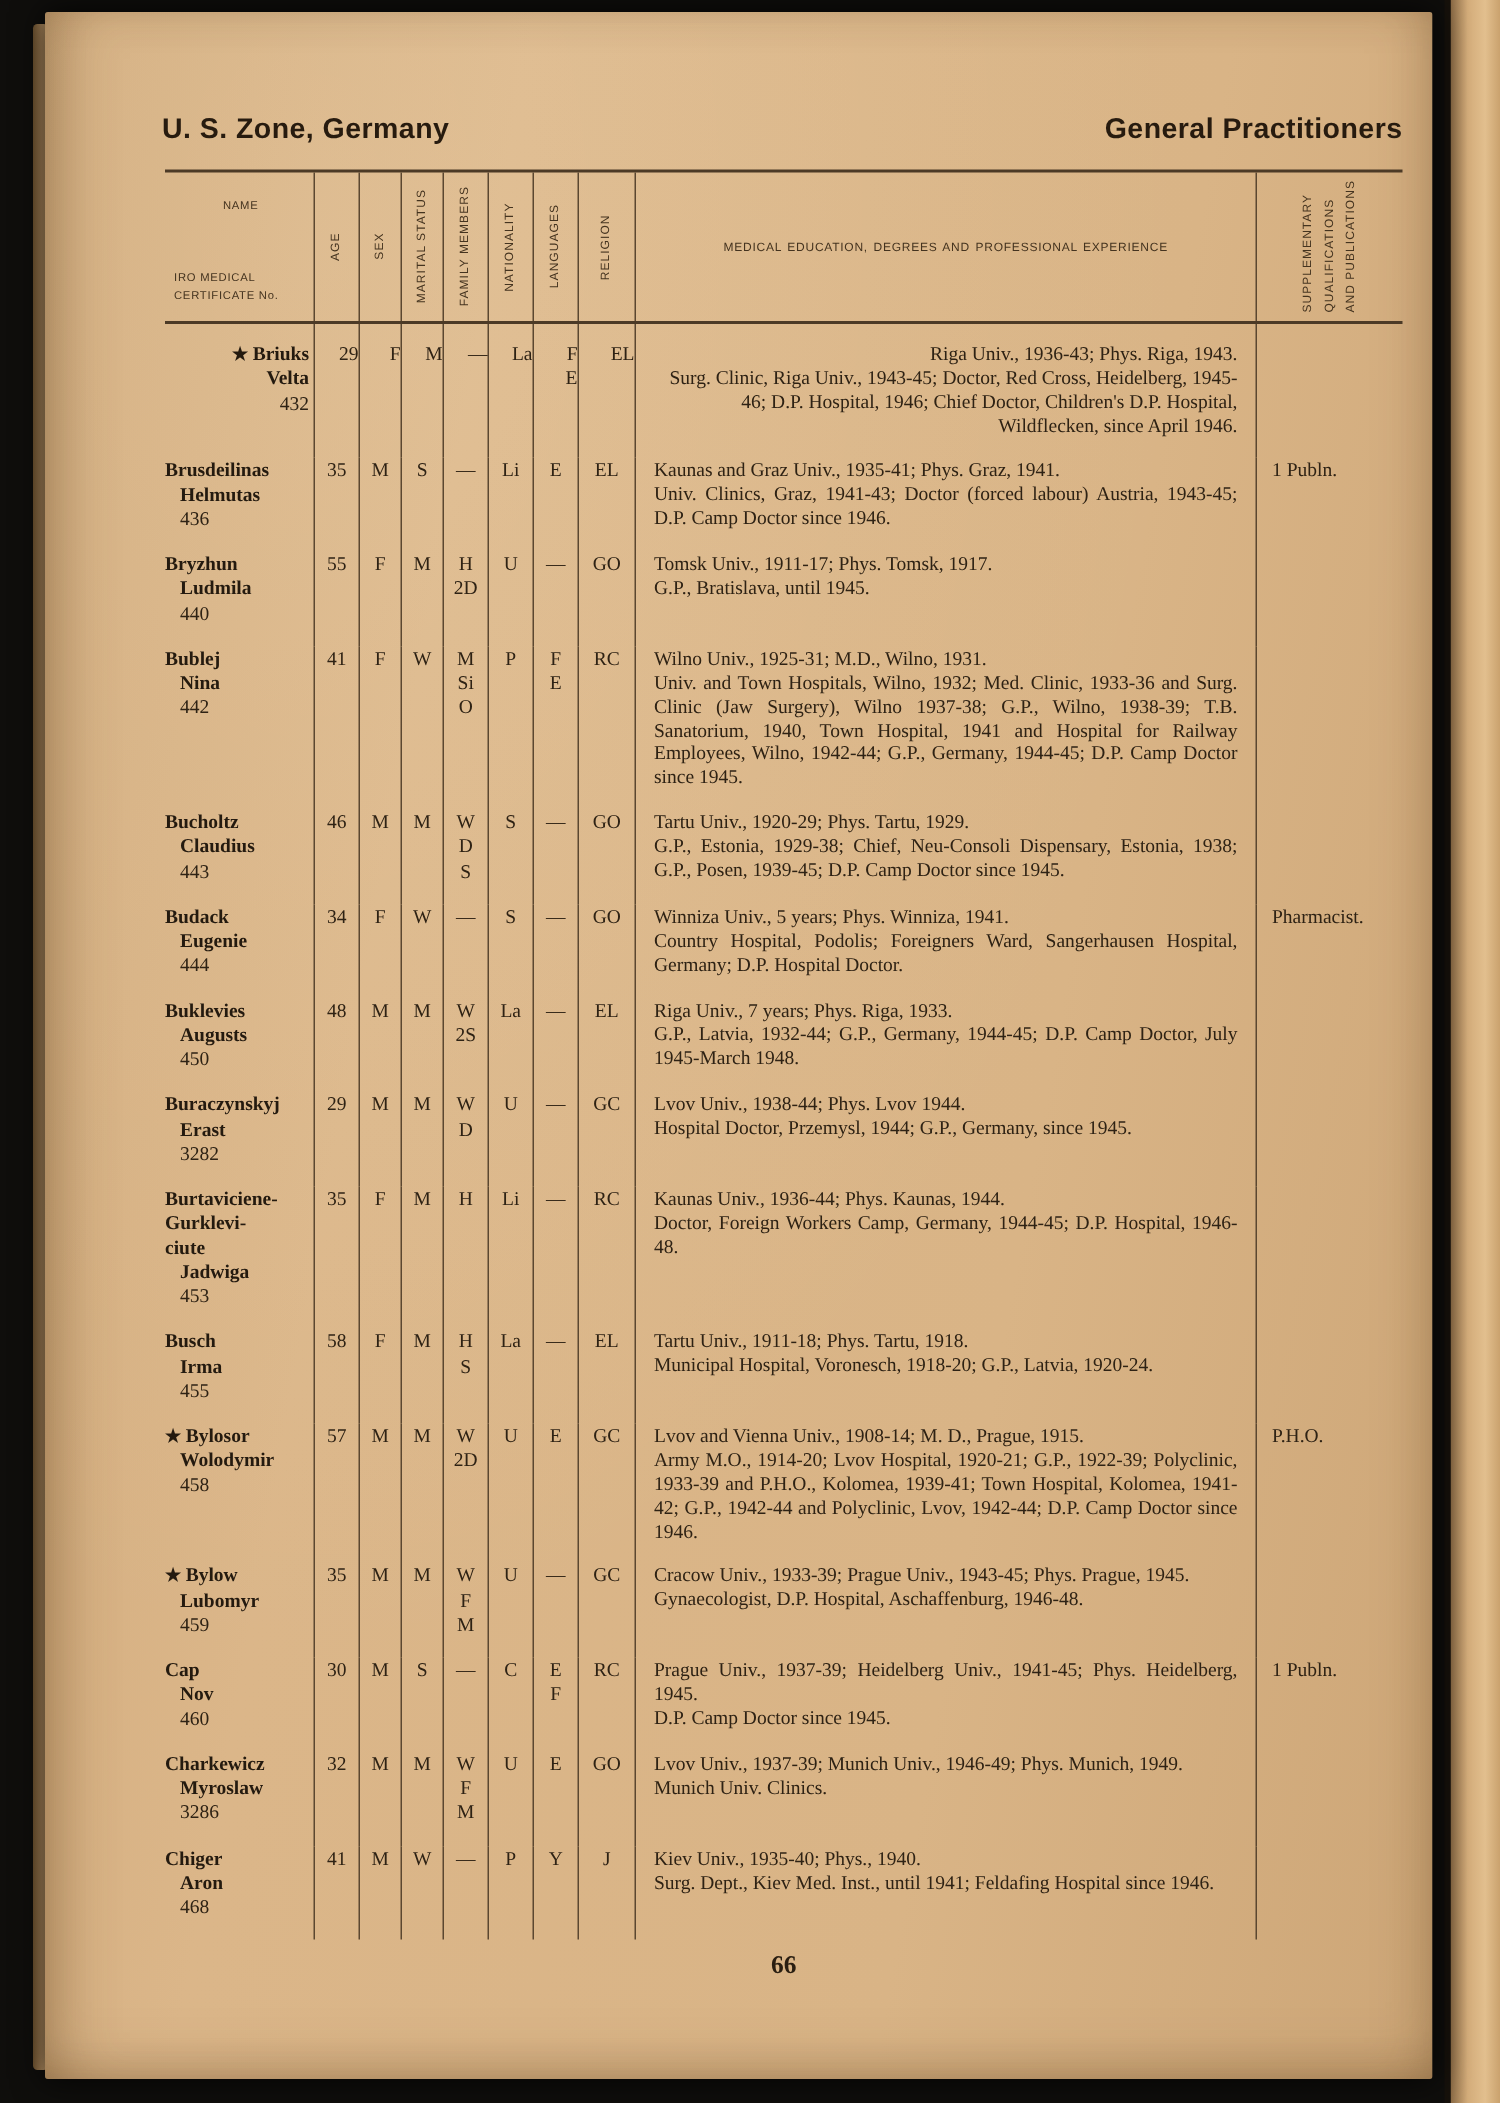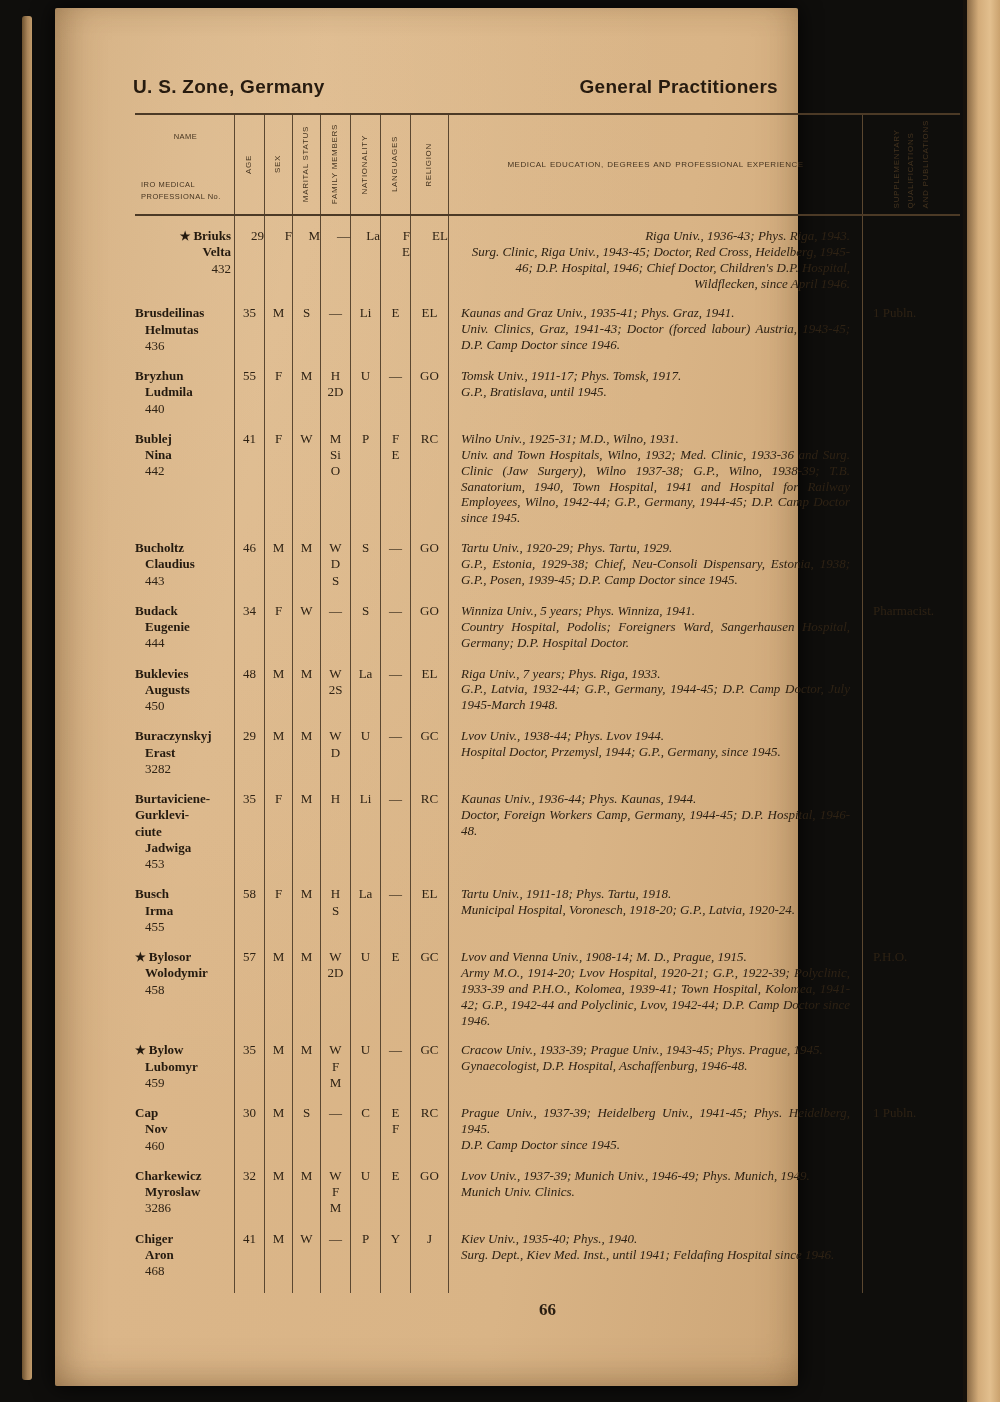--- a/index.html
+++ b/index.html
@@ -16,31 +16,30 @@
     background:linear-gradient(to right,#8a6a45 0,#d3ac7a 35%,#e2bf8e 70%,#caa26e 100%);
     border-left:4px solid #16110b;
   }
   
   .page-stack {
     position:absolute; left:22px; top:16px; width:10px; height:1364px;
     background:linear-gradient(to right,#6d522f,#a9855a 55%,#c49e6c 100%);
     border-radius:3px;
   }
   .page {
-    position:absolute; left:30px; top:8px; width:743px; height:1378px;
+    position:absolute; left:30px; top:8px; width:925px; height:1378px;
     background:
       radial-gradient(ellipse at 20% 10%, rgba(255,240,210,.18), rgba(0,0,0,0) 55%),
       linear-gradient(100deg,#d0a97a 0%, #dbb689 28%, #d9b486 68%, #cda677 100%);
     box-shadow: 0 0 22px rgba(0,0,0,.85),
       inset 25px 0 45px -22px rgba(90,60,25,.45),
       inset -18px 0 40px -20px rgba(90,60,25,.35),
       inset 0 -20px 45px -22px rgba(90,60,25,.35);
     border-radius:2px;
     color:#2f2315;
-    margin-left:25px;
   }
   .running-head {
     position:absolute; top:68px; left:78px; right:20px;
     display:flex; justify-content:space-between; align-items:baseline;
     font-family:"Liberation Sans", sans-serif; font-weight:bold;
     font-size:19px; letter-spacing:.3px; color:#271b0f;
   }
   .table { position:absolute; left:80px; top:105px; width:825px; }
   .thead {
     display:grid;
@@ -81,21 +80,21 @@
   .name-cell { padding-right:3px; }
   .nm { font-weight:bold; color:#241a0f; }
   .surname { white-space:pre-line; font-weight:bold; }
   .star { margin-right:3px; font-size:12px; }
   .star:empty { margin:0; }
   .given { font-weight:bold; padding-left:10px; color:#241a0f; }
   .cert { padding-left:10px; }
   .cc { text-align:center; white-space:pre-line; }
   .edu {
     padding-left:12px; padding-right:12px;
-    text-align:justify; white-space:pre-line; line-height:1.22;font-style:italic;
+    text-align:justify; white-space:pre-line; line-height:1.22;
   }
   .notes { padding-left:10px; }
   .page-number {
     position:absolute; top:1292px; left:80px; width:825px;
     text-align:center; font-weight:bold; font-size:17px; color:#2a1e11;
   }
 </style>
 </head>
 <body>
 
@@ -108,21 +107,21 @@
     <span>U. S. Zone, Germany</span>
     <span>General Practitioners</span>
   </div>
 
   <div class="table">
 
     <div class="thead">
       <div class="name-h">
         <span class="hl0">NAME</span>
         <span>IRO MEDICAL</span>
-        <span>PROFESSIONAL No.</span>
+        <span>CERTIFICATE No.</span>
       </div>
       <div class="vh">
           <span>AGE</span>
         </div>
       <div class="vh">
           <span>SEX</span>
         </div>
       <div class="vh">
           <span>MARITAL STATUS</span>
         </div>

